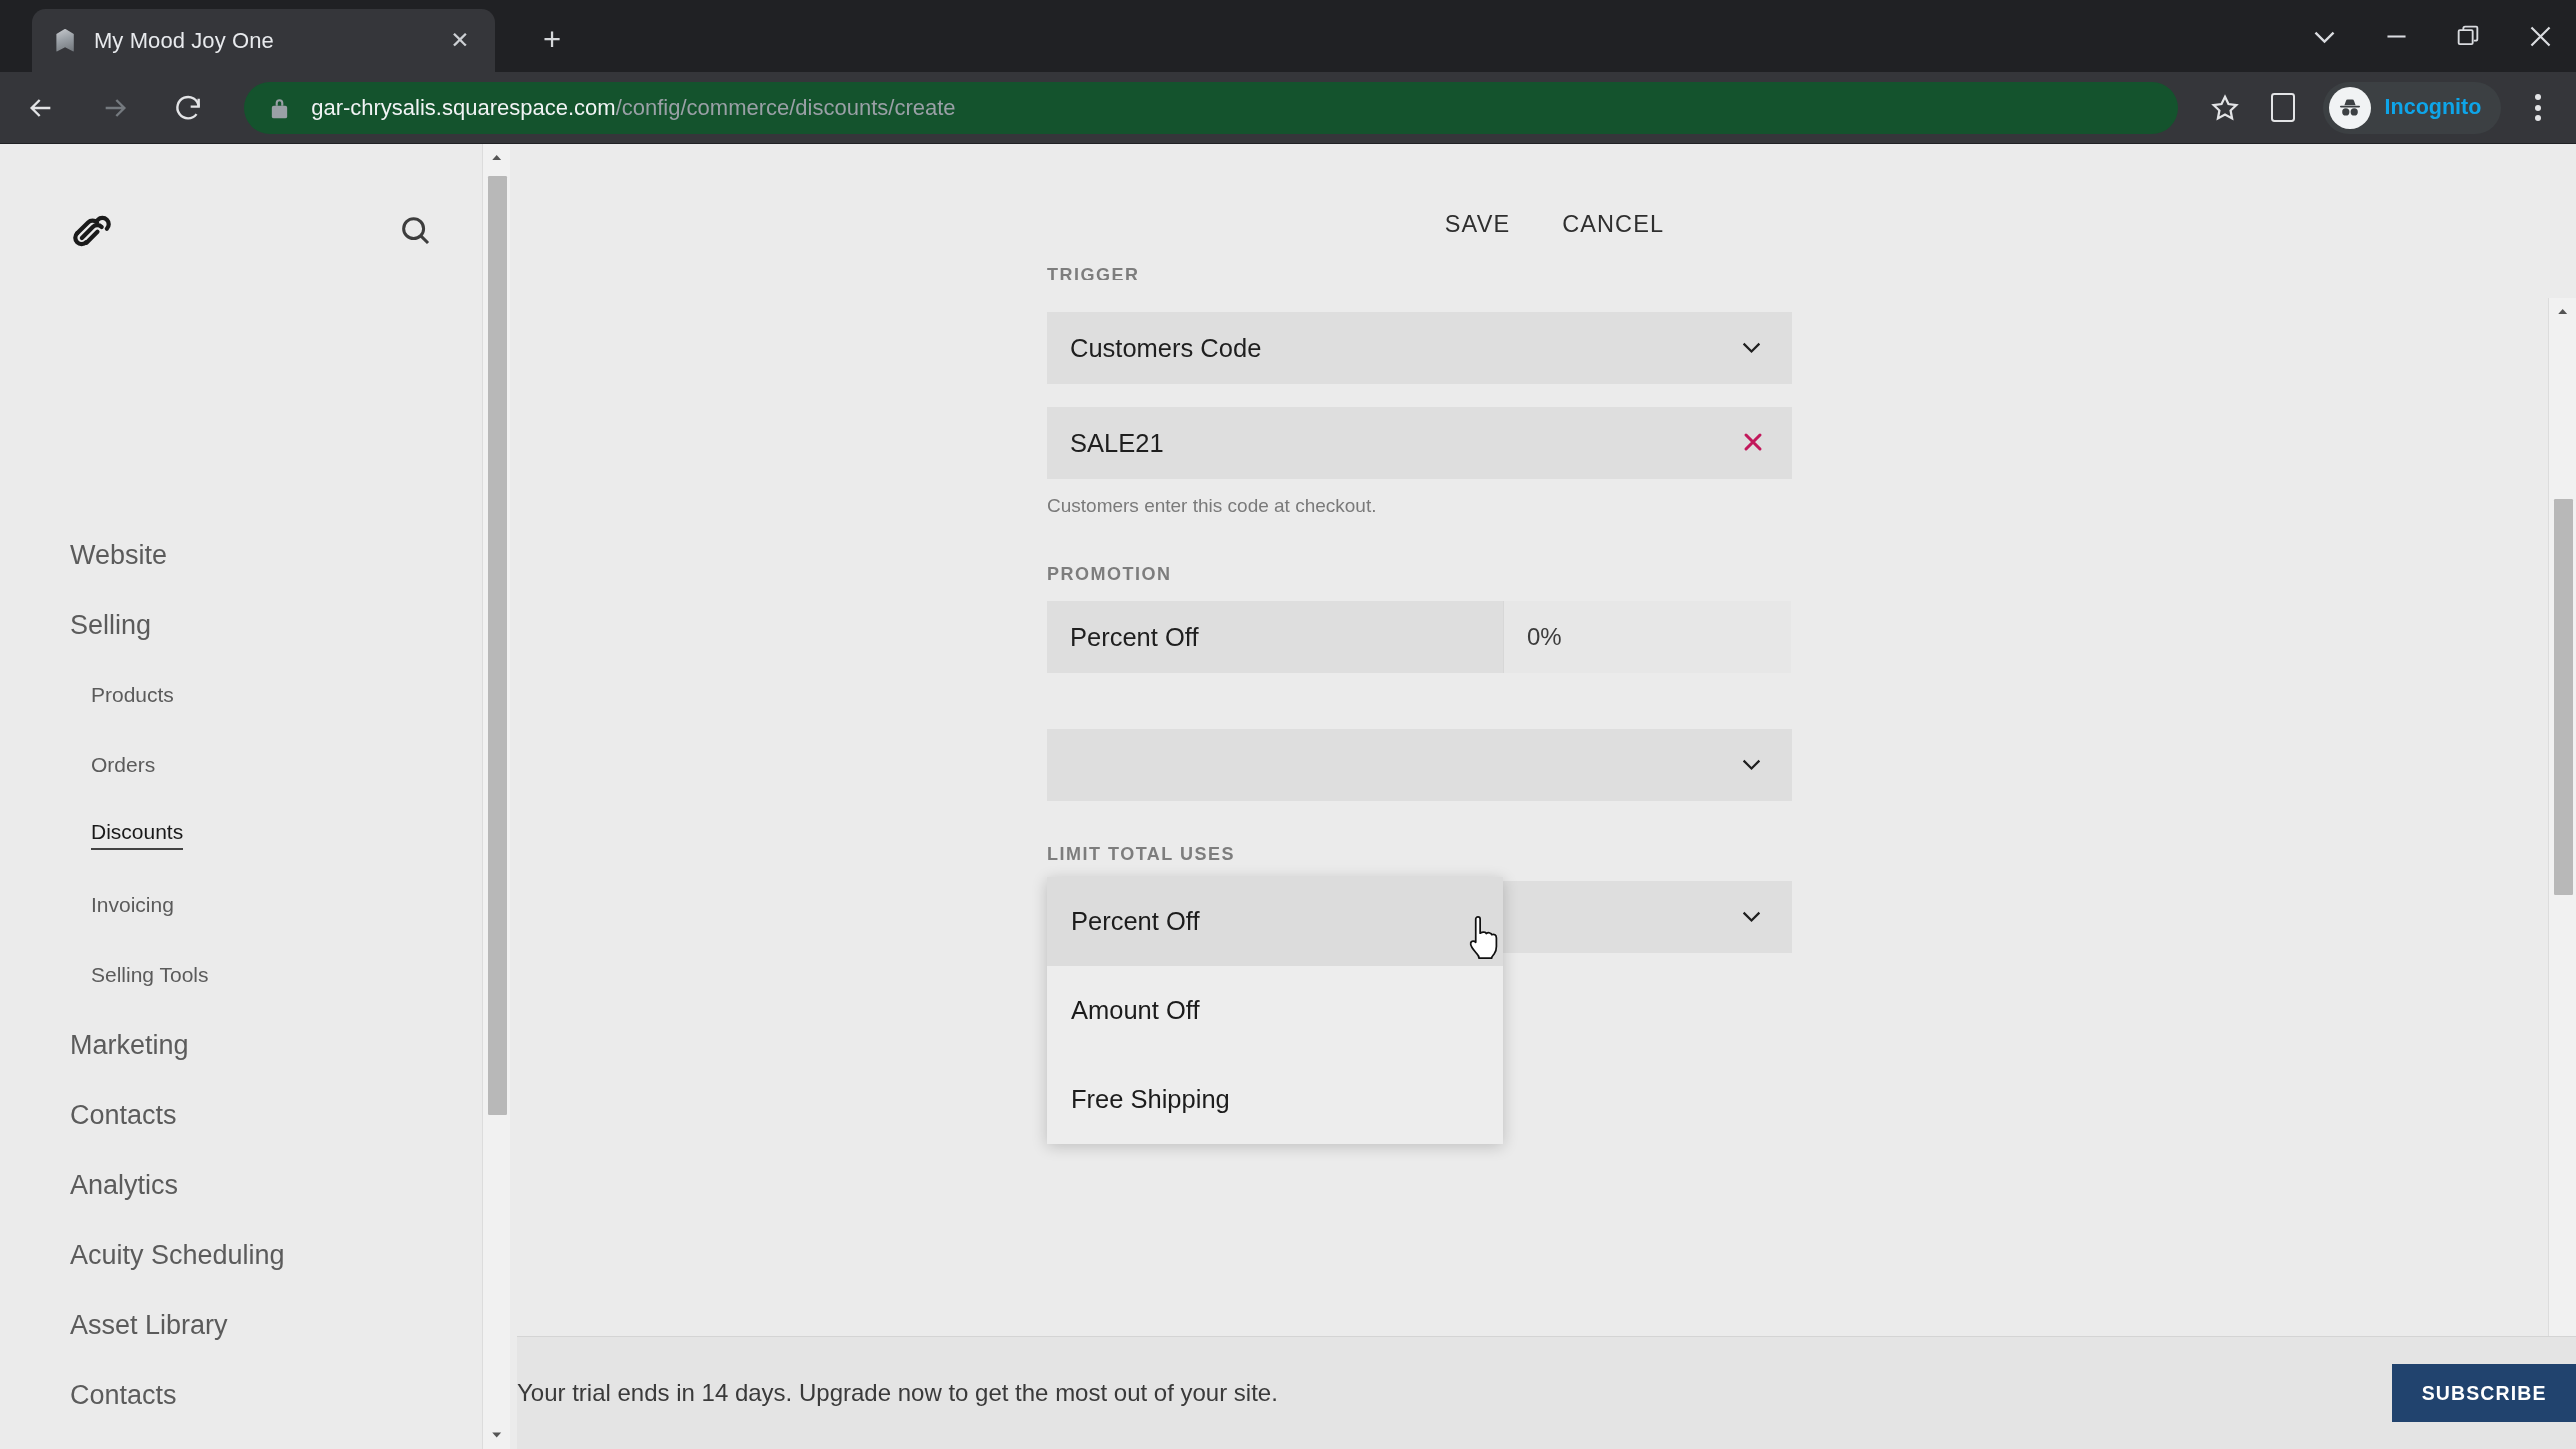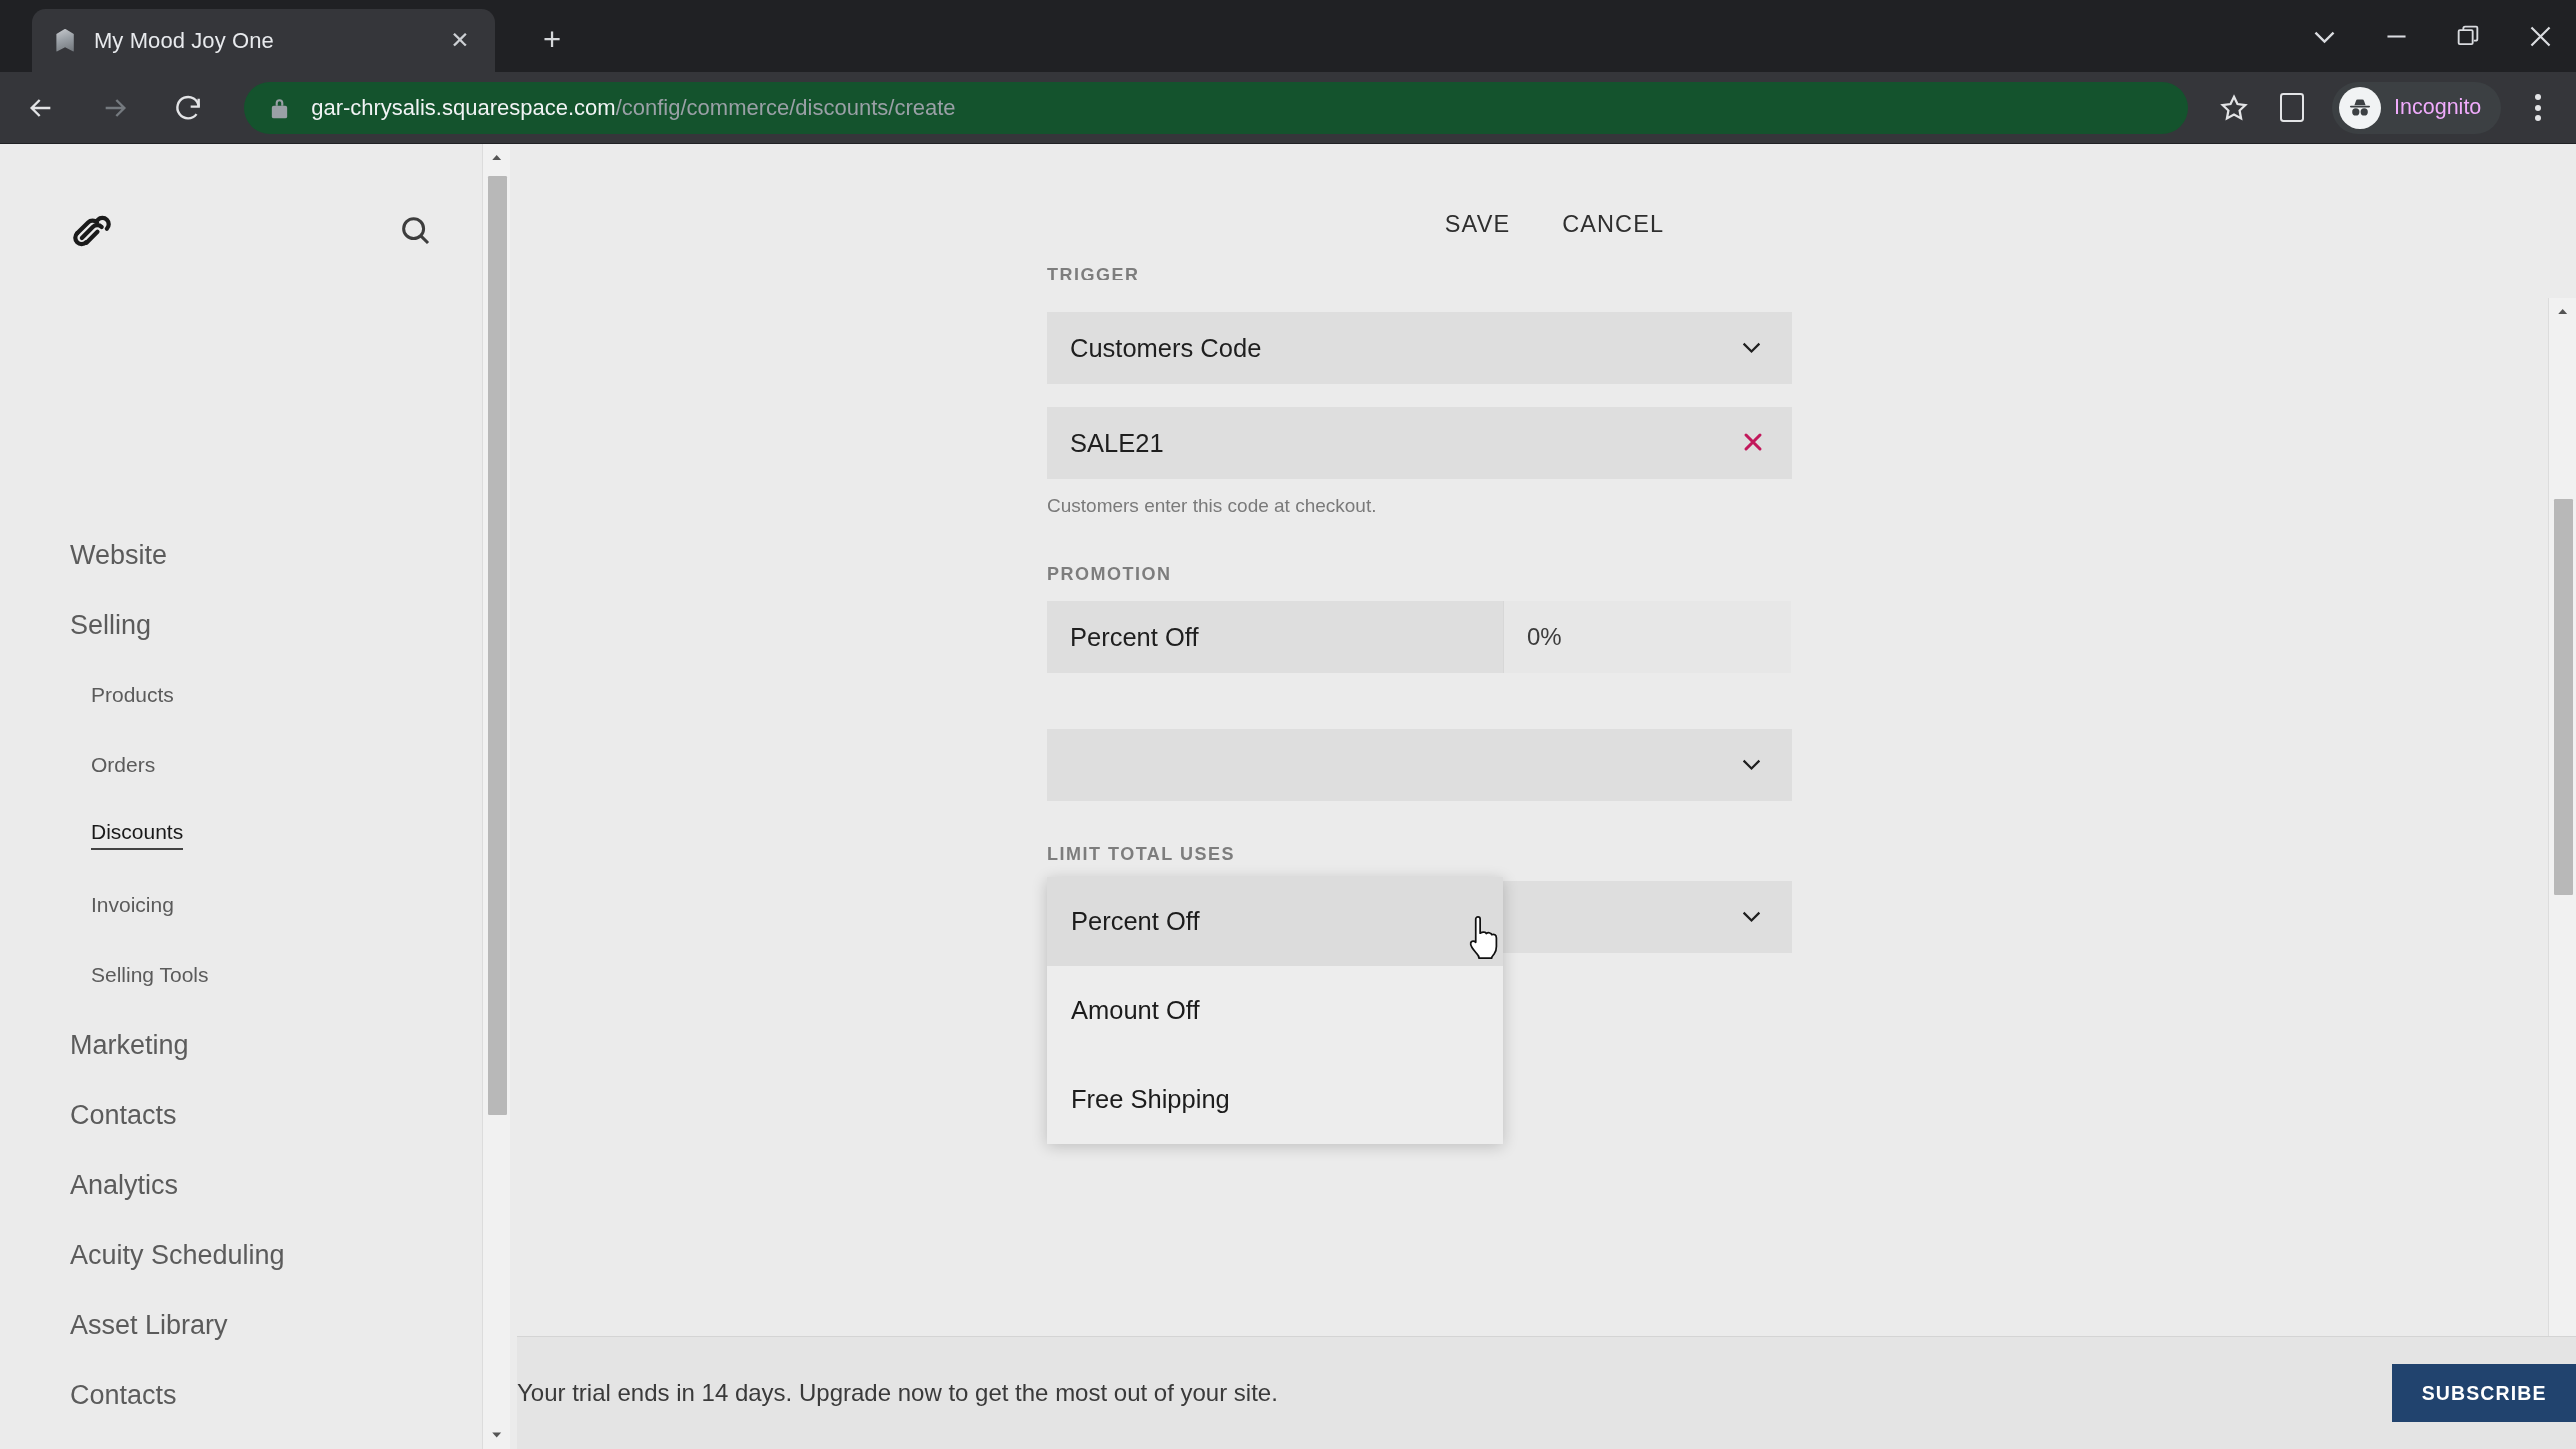--- a/index.html
+++ b/index.html
@@ -83,21 +83,21 @@
   .sp-rect { width: 24px; height: 29.5px; border: 2.7px solid #e3e4e6; border-radius: 3.4px; }
   .incognito-pill {
     height: 52px; background: #3c4043; border-radius: 27px;
     display: flex; align-items: center; padding: 0 20px 0 6.7px;
     margin-left: 10.7px; flex: none;
   }
   .incog-circle {
     width: 42px; height: 42px; border-radius: 50%; background: #f1f3f4;
     display: flex; align-items: center; justify-content: center; margin-right: 13.4px;
   }
-  .incog-label { color: #f0abfc; font-size: 21.5px; }
+  .incog-label { color: #0ea5e9; font-size: 21.5px; font-weight: bold; }
   .kebab { width: 60px; height: 60px; margin: 0 8px 0 6.7px; display:flex; flex-direction:column; align-items:center; justify-content:center; gap:4.7px; flex:none;}
   .kebab i { width: 6px; height: 6px; border-radius: 50%; background: #e3e4e6; display:block; }
 
   
   .viewport {
     position: absolute; top: 144px; left: 0; width: 2576px; height: 1305px;
     background: #ebebeb; overflow: hidden;
   }
 
   

